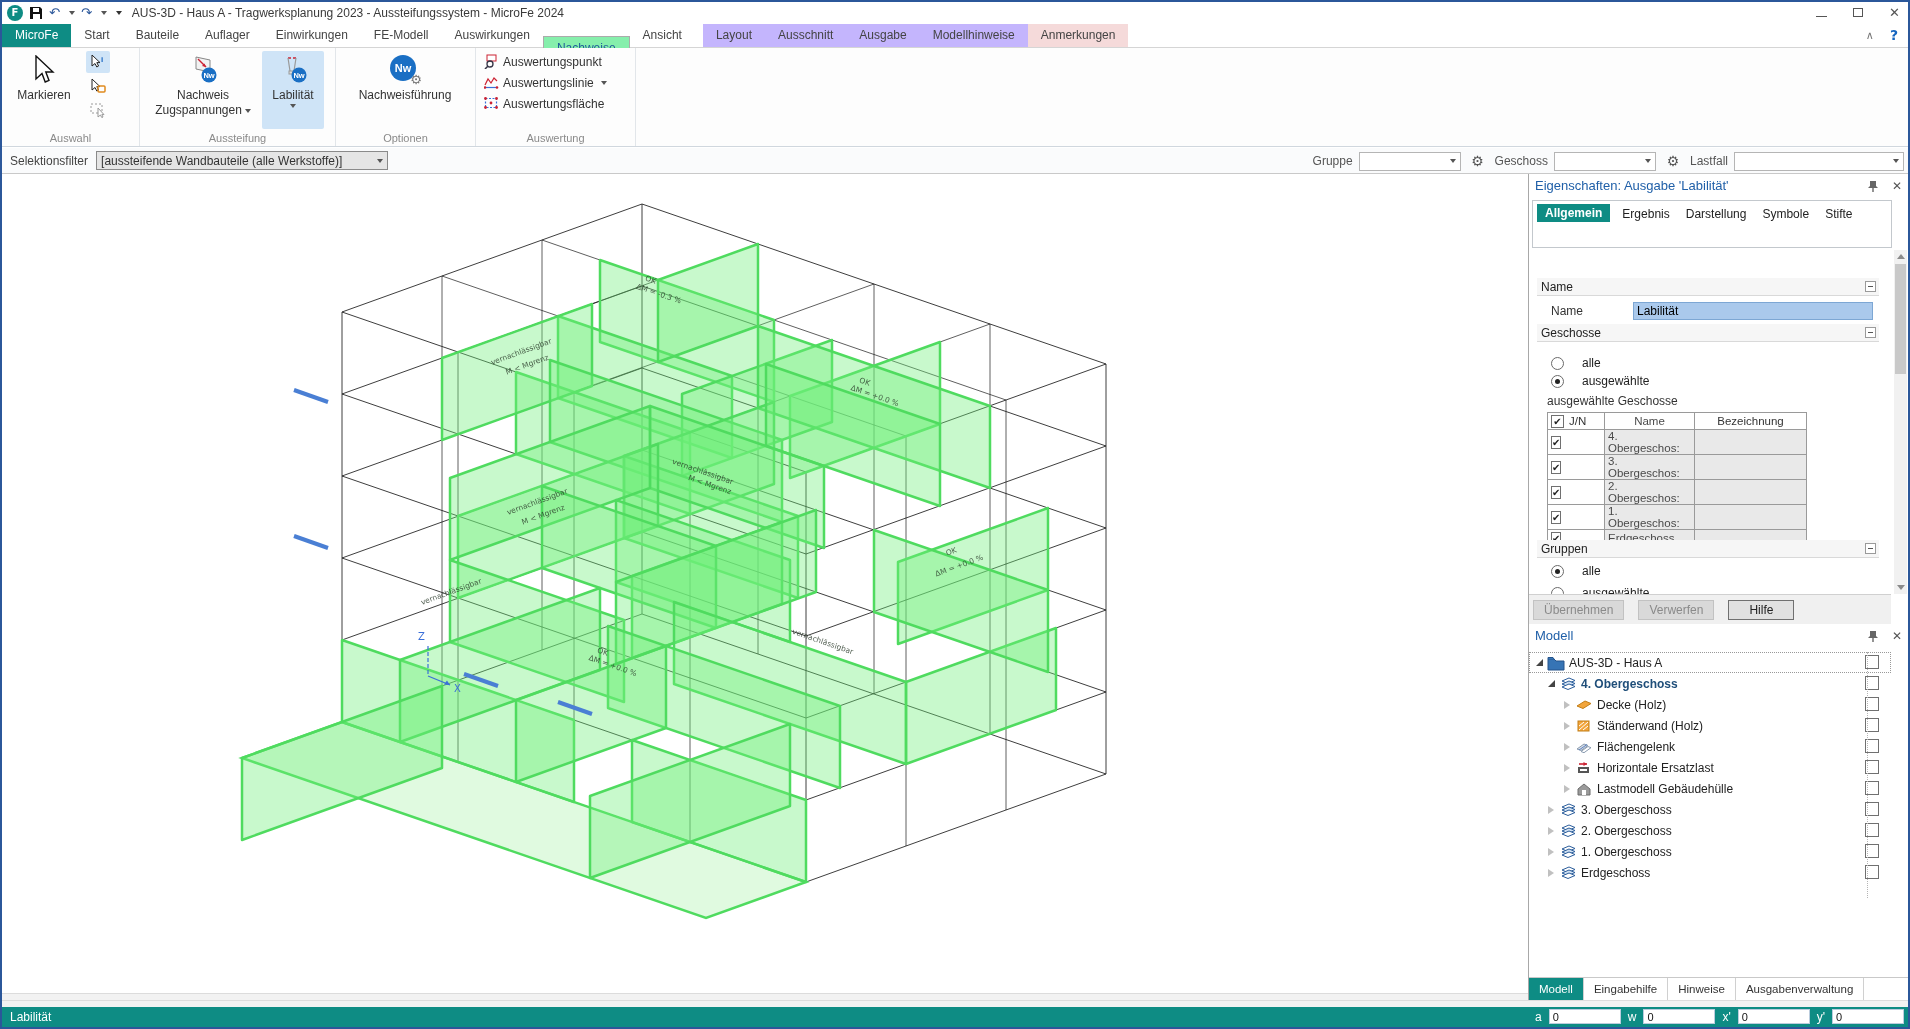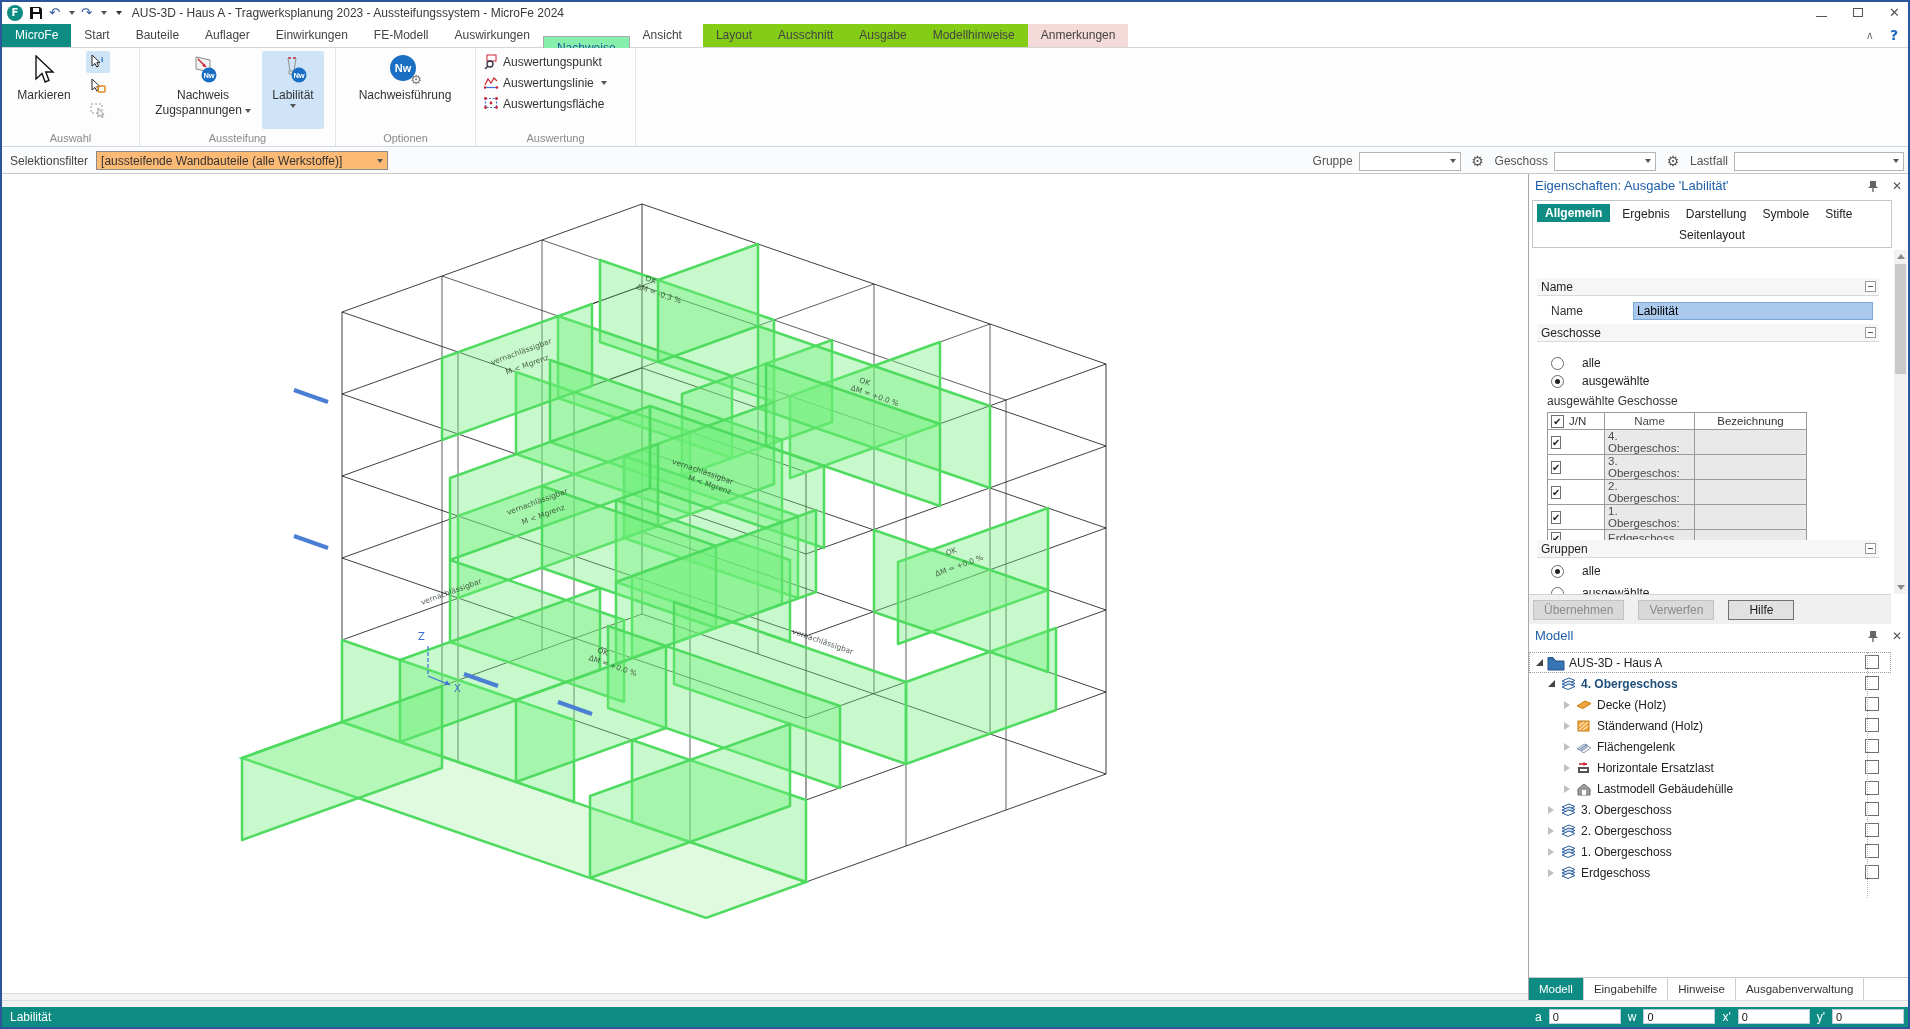--- a/index.html
+++ b/index.html
@@ -19,21 +19,21 @@
   .wbtns { position:absolute; right:8px; top:3px; display:flex; gap:26px; align-items:center; }
   .wmin { width:11px; height:1px; background:#555; margin-top:8px; }
   .wmax { width:10px; height:9px; border:1.5px solid #555; }
   .wclose { color:#555; font-size:13px; }
 
   
   .tabrow { position:absolute; left:0; top:22px; right:0; height:24px; background:#fff; border-bottom:1px solid #d5d5d5; display:flex; align-items:stretch; }
   .rtab { padding:4px 13px; font-size:12px; color:#444; white-space:nowrap; }
   .rtab.microfe { background:#0e8c84; color:#fff; }
   .rtab.active { background:#86efac; border:1px solid #ababab; border-bottom:1px solid #fff; color:#1f5c99; position:relative; top:12px; }
-  .rtab.green { background:#84cc16; }
+  .rtab.green { background:#c4b5fd; }
   .rtab.pink { background:#f5dada; }
   .tabrow-right { position:absolute; right:10px; top:25px; display:flex; gap:16px; align-items:center; }
   .chev-up { color:#777; font-size:11px; }
   .help-q { color:#1565c0; font-weight:bold; font-size:14px; }
 
   
   .ribbon { position:absolute; left:0; top:46px; right:0; height:99px; background:#fdfdfd; border-bottom:1px solid #d0d7de; display:flex; }
   .rgroup { position:relative; height:100%; border-right:1px solid #e2e6ea; padding:3px 4px 18px 4px; }
   .rgroup-label { position:absolute; bottom:2px; left:0; right:0; text-align:center; font-size:11px; color:#8a8a8a; }
   .bigbtn { display:flex; flex-direction:column; align-items:center; justify-content:flex-start; height:78px; padding:2px 5px; border-radius:2px; }
@@ -44,21 +44,21 @@
   .dda.below { margin:2px 0 0 0; }
   .smallstack { display:flex; flex-direction:column; gap:2px; margin-left:4px; }
   .sbtn { width:24px; height:22px; display:flex; align-items:center; justify-content:center; border-radius:2px; }
   .sbtn.selected { background:#cfe4f7; }
   .ewk-ic { color:#1565c0; font-weight:bold; font-size:16px; letter-spacing:1px; }
   .rowbtn { display:flex; align-items:center; gap:4px; height:21px; padding:0 4px; font-size:12px; color:#333; }
 
   
   .filterbar { position:absolute; left:0; top:146px; right:0; height:26px; background:#fafbfc; border-bottom:1px solid #c9c9c9; display:flex; align-items:center; }
   .fb-label { margin-left:8px; color:#444; }
-  .fb-dd { margin-left:8px; width:292px; height:19px; border:1px solid #8a8a8a; background:#fdba74; display:flex; align-items:center; padding:0 4px; }
+  .fb-dd { margin-left:8px; width:292px; height:19px; border:1px solid #8a8a8a; background:#e5e5e5; display:flex; align-items:center; padding:0 4px; }
   .fb-dd .txt { flex:1; white-space:nowrap; overflow:hidden; }
   .fb-right { position:absolute; right:4px; top:3px; display:flex; align-items:center; gap:6px; }
   .fb-dd2 { width:102px; height:19px; border:1px solid #b5b5b5; background:#fff; display:flex; align-items:center; justify-content:flex-end; padding:0 4px; }
   .fb-dd2.wide { width:170px; }
   .gearbtn { width:22px; height:20px; display:flex; align-items:center; justify-content:center; color:#555; font-size:14px; }
   .fb-lbl2 { color:#555; }
 
   
   .main { position:absolute; left:0; top:172px; right:0; bottom:27px; display:flex; }
   .viewport { position:relative; flex:1; background:#fff; border-right:1px solid #a8a8a8; overflow:hidden; }
@@ -443,23 +443,20 @@
         <span class="glyph" style="font-size:12px">✕</span>
       </div>
 
       <div class="ptabs">
         <div class="row1">
           <div class="ptab active">Allgemein</div>
           <div class="ptab">Ergebnis</div>
           <div class="ptab">Darstellung</div>
           <div class="ptab">Symbole</div>
           <div class="ptab">Stifte</div>
-        </div>
-        <div class="row2">
-          <div class="ptab">Seitenlayout</div>
         </div>
       </div>
 
       <div class="pcontent">
         <div class="secbar" style="top:28px">
           <span>Name</span>
           <span class="minusbox"></span>
         </div>
         <div class="frow" style="top:52px">
           <span style="width:82px">Name</span>

